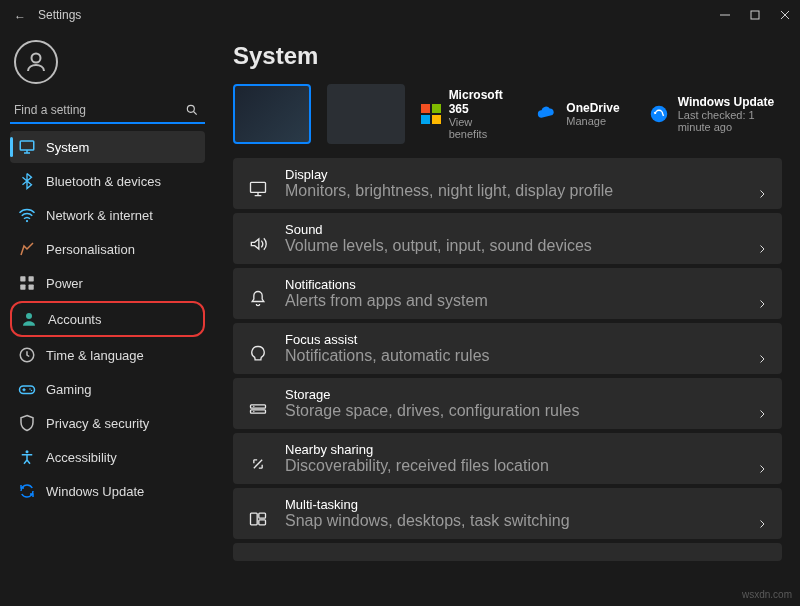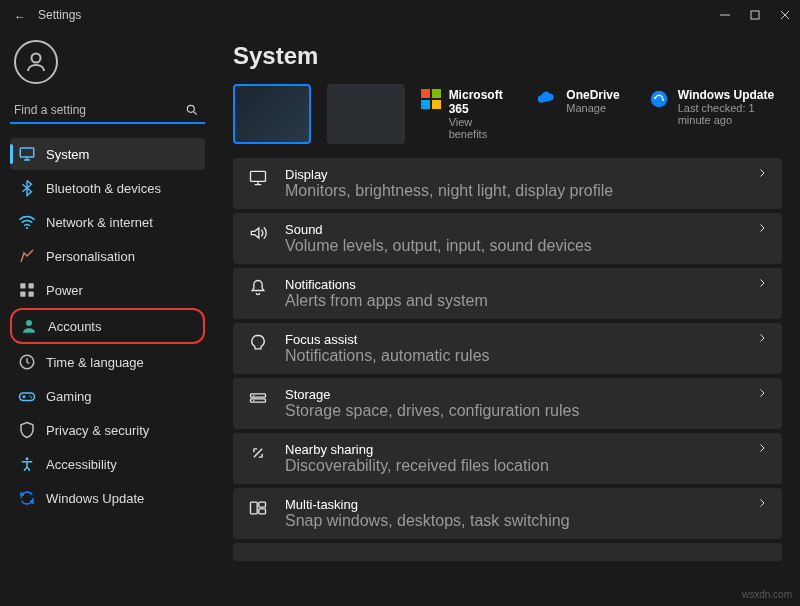--- a/index.html
+++ b/index.html
@@ -3,41 +3,41 @@
 <meta charset="utf-8">
 <style>
   html,body{margin:0;padding:0;background:#1a1a1a;font-family:"Segoe UI",Arial,sans-serif;color:#e8e8e8;font-size:13px;width:800px;height:606px;overflow:hidden}
   .titlebar{display:flex;align-items:center;height:30px;padding:0 0 0 14px}
   .tb-left{display:flex;align-items:center;gap:12px;color:#ccc;font-size:12px}
   .tb-spacer{flex:1}
   .tb-btn{width:30px;height:30px;display:flex;align-items:center;justify-content:center;color:#ccc}
   .body{display:flex;height:576px}
   .sidebar{width:195px;padding:6px 10px 0 10px;display:flex;flex-direction:column}
   .avatar{width:40px;height:40px;border:2px solid #bdbdbd;border-radius:50%;display:flex;align-items:center;justify-content:center;margin:4px 0 14px 4px}
-  .search{display:flex;align-items:center;border-bottom:2px solid #0a84ff;padding:4px 6px 4px 2px;margin-bottom:14px}
+  .search{display:flex;align-items:center;border-bottom:2px solid #0a84ff;padding:4px 6px 4px 2px;margin-bottom:7px}
   .search input{background:transparent;border:none;outline:none;color:#fff;font-size:12px;flex:1}
   .search input::placeholder{color:#bbb}
   .nav{display:flex;flex-direction:column;gap:2px}
   .nav-item{display:flex;align-items:center;gap:10px;padding:7px 8px;border-radius:4px;color:#ddd;position:relative}
   .nav-item.active{background:#2d2d2d;color:#fff}
   .nav-item.active::before{content:"";position:absolute;left:0;top:6px;bottom:6px;width:3px;background:#4cc2ff;border-radius:2px}
   .nav-item.callout{border:2px solid #e53935;border-radius:12px}
   .nav-ico{width:18px;height:18px;display:flex;align-items:center;justify-content:center}
   .main{flex:1;padding:8px 18px 0 18px;overflow:hidden}
   .page-title{font-size:24px;font-weight:600;margin:4px 0 14px 0}
   .hero{display:flex;gap:16px;align-items:center;margin-bottom:14px}
   .thumb{width:84px;height:56px;border-radius:4px;background:#2b2f34;border:2px solid transparent}
   .thumb.selected{border-color:#0a84ff;background:linear-gradient(135deg,#1c2430,#2a3a48)}
   .cards{display:flex;gap:28px;margin-left:auto}
-  .card{display:flex;gap:8px;align-items:flex-start}
+  .card{display:flex;gap:8px;align-items:center}
   .card-ico{width:22px;height:22px;display:flex;align-items:center;justify-content:center}
   .card-t{font-size:12px;font-weight:600;color:#fff}
   .card-s{font-size:11px;color:#9a9a9a}
   .list{display:flex;flex-direction:column;gap:4px}
-  .row{display:flex;align-items:flex-start;gap:16px;background:#2b2b2b;border-radius:4px;padding:9px 14px 9px 14px}
+  .row{display:flex;align-items:flex-end;gap:16px;background:#2b2b2b;border-radius:4px;padding:9px 14px 9px 14px}
   .row-ico{width:22px;height:22px;display:flex;align-items:center;justify-content:center;color:#e8e8e8;flex:0 0 22px}
   .row-txt{flex:1}
   .row-t{font-size:13px;color:#fff}
   .row-s{font-size:16px;color:#9a9a9a}
   .chev{color:#dcdcdc}
   .wm{position:fixed;bottom:6px;right:8px;color:#5a5a5a;font-size:10px}
   svg{display:block}
 </style>
 </head>
 <body>

